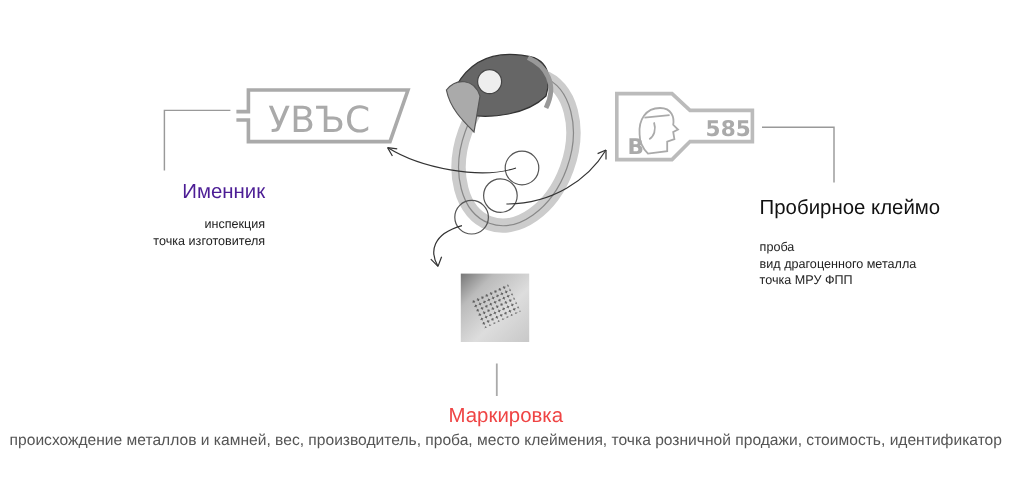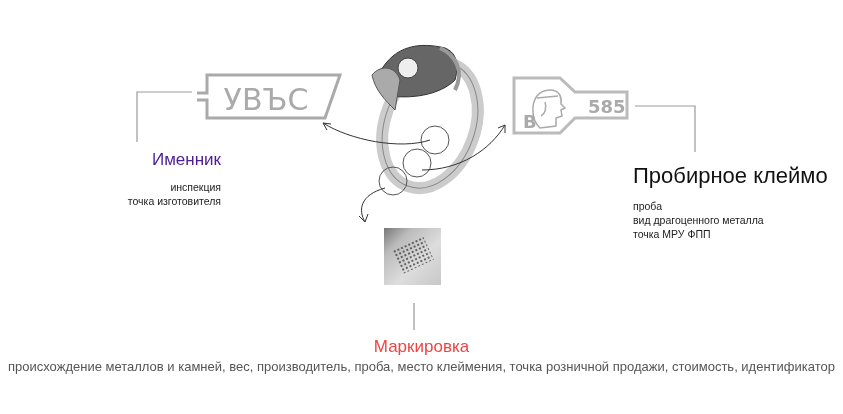--- a/index.html
+++ b/index.html
@@ -3,21 +3,21 @@
 <meta charset="utf-8">
 <style>
   html, body { margin: 0; padding: 0; background: #ffffff; }
   body { width: 843px; height: 414px; position: relative; overflow: hidden;
          font-family: "Liberation Sans", sans-serif; color: #111; }
   .abs { position: absolute; }
   svg { position: absolute; left: 0; top: 0; }
   .title-left { left: 105px; top: 150px; width: 116px; text-align: right; font-size: 17px; color: #4c1d95; }
   .list-left { left: 60px; top: 180px; width: 161px; text-align: right; font-size: 10.5px; line-height: 14px; color: #222; }
   .list-left div, .list-right div { white-space: nowrap; }
-  .title-right { left: 633px; top: 163px; font-size: 22px; color: #111; white-space: nowrap; }
+  .title-right { left: 633px; top: 163px; font-size: 17px; color: #111; white-space: nowrap; }
   .list-right { left: 633px; top: 199px; font-size: 10.5px; line-height: 14px; color: #222; }
   .bottom-title { left: 0; width: 843px; top: 337px; text-align: center; font-size: 17px; color: #ef4444; }
   .bottom-desc { left: 0; width: 843px; top: 359px; text-align: center; font-size: 13px; color: #555; white-space: nowrap; }
   .stamp-text { font-family: "DejaVu Sans", sans-serif; fill: #aaa; }
   .qr { left: 384px; top: 228px; width: 57px; height: 57px;
         background: linear-gradient(135deg, #777 0%, #bbb 25%, #ddd 60%, #c8c8c8 100%); }
   .qr .dots { position: absolute; left: 12px; top: 14px; width: 34px; height: 26px;
         background-image: radial-gradient(#444 35%, transparent 40%);
         background-size: 4px 4px; transform: rotate(-25deg); opacity: .8; }
 </style>

